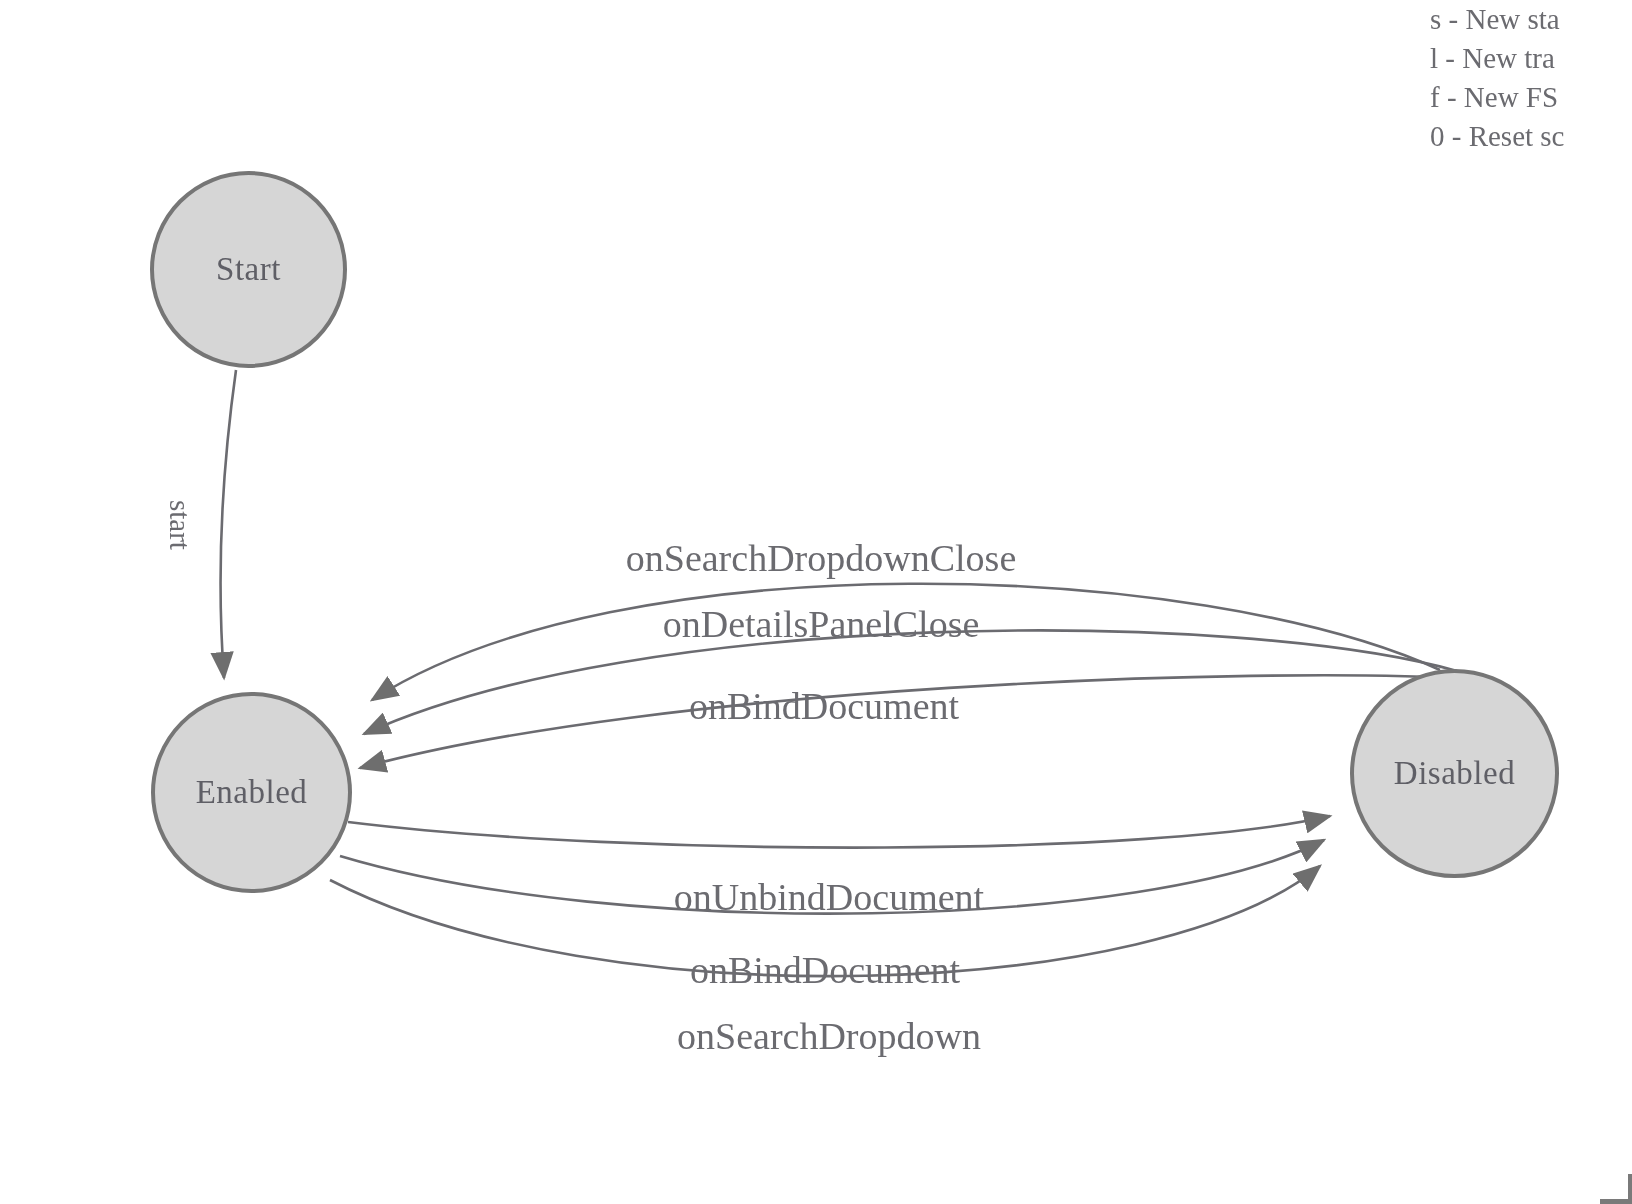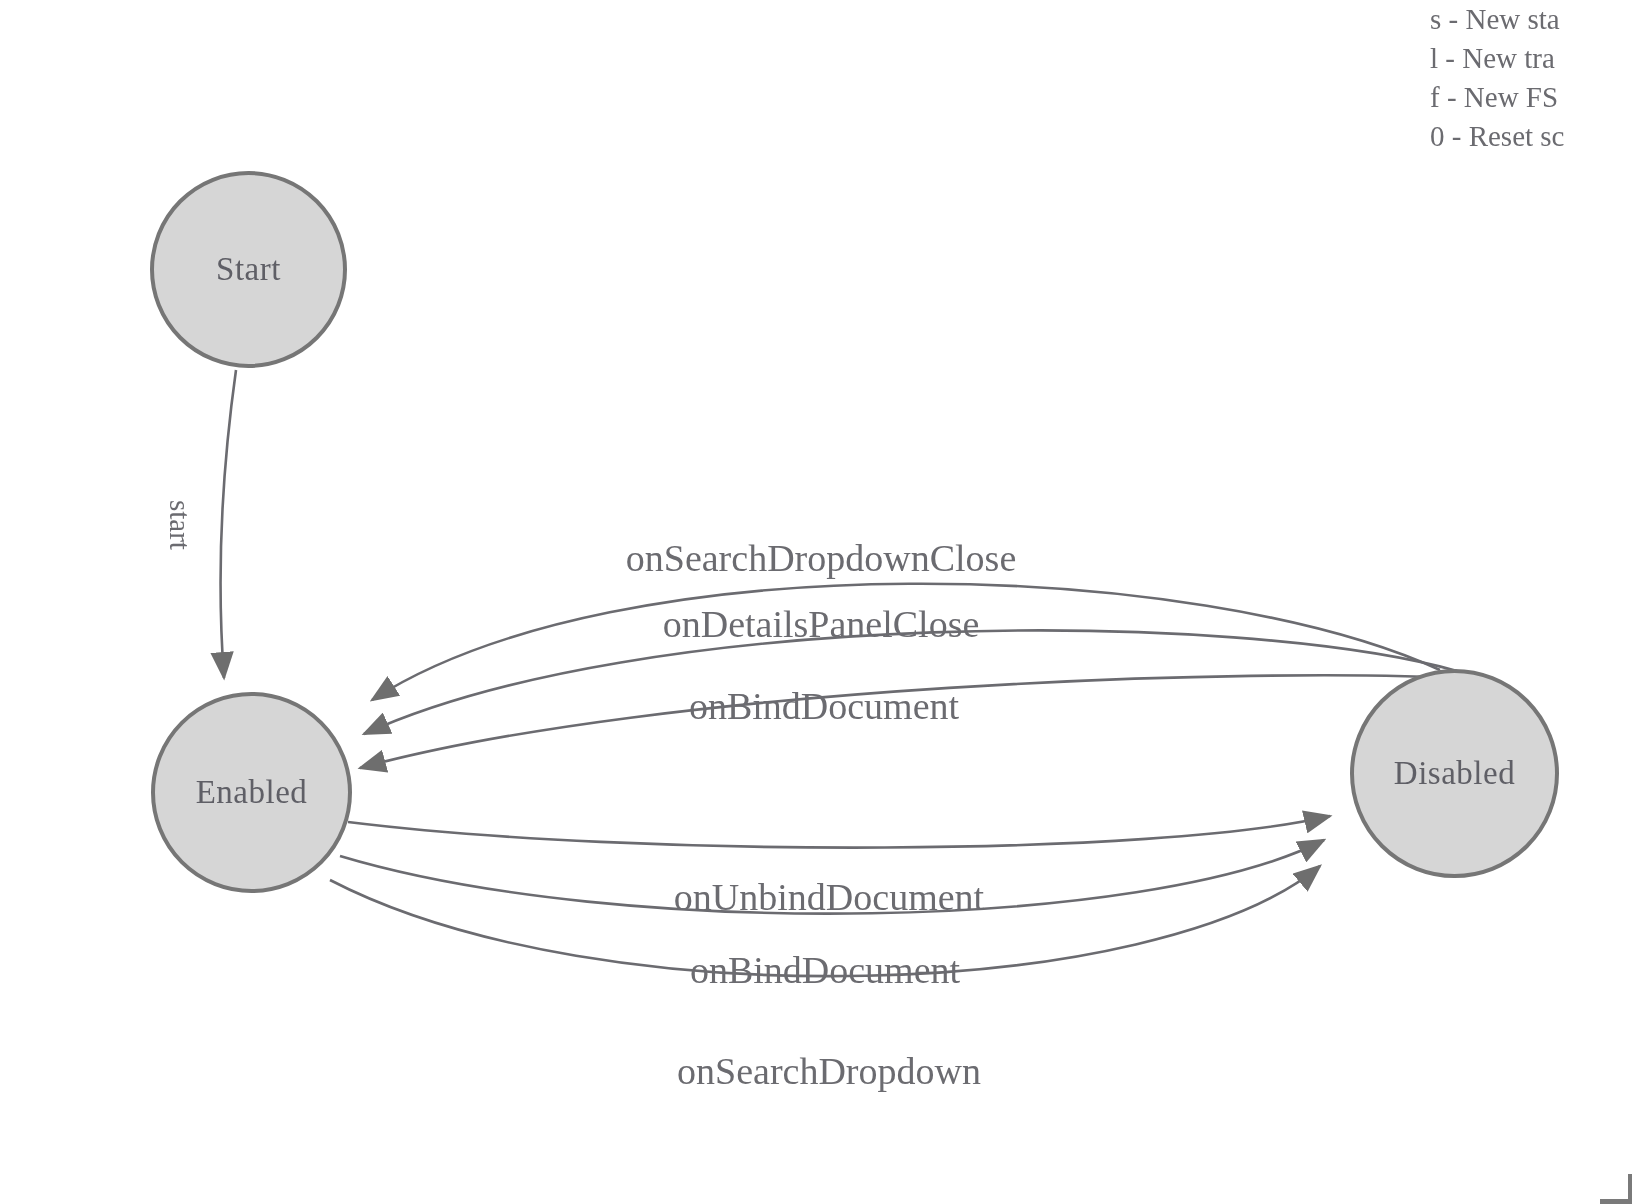--- a/index.html
+++ b/index.html
@@ -63,21 +63,21 @@
     transform-origin: left top;
     transform: rotate(90deg);
     font-size: 29px;
   }
 
   #lbl-e1 { left: 821px; top: 536px; }
   #lbl-e2 { left: 821px; top: 602px; }
   #lbl-e3 { left: 824px; top: 684px; text-align: center; }
   #lbl-e4 { left: 829px; top: 869px; margin-top: 6px; }
   #lbl-e5 { left: 825px; top: 948px; }
-  #lbl-e6 { left: 829px; top: 1014px; margin-top: 35px; }
+  #lbl-e6 { left: 829px; top: 1014px; }
 
   
   #help-text {
     position: absolute;
     left: 1430px;
     top: 0px;
     width: 430px;
     color: #6b6b70;
     font-family: "Liberation Serif", "DejaVu Serif", serif;
     font-size: 29px;

